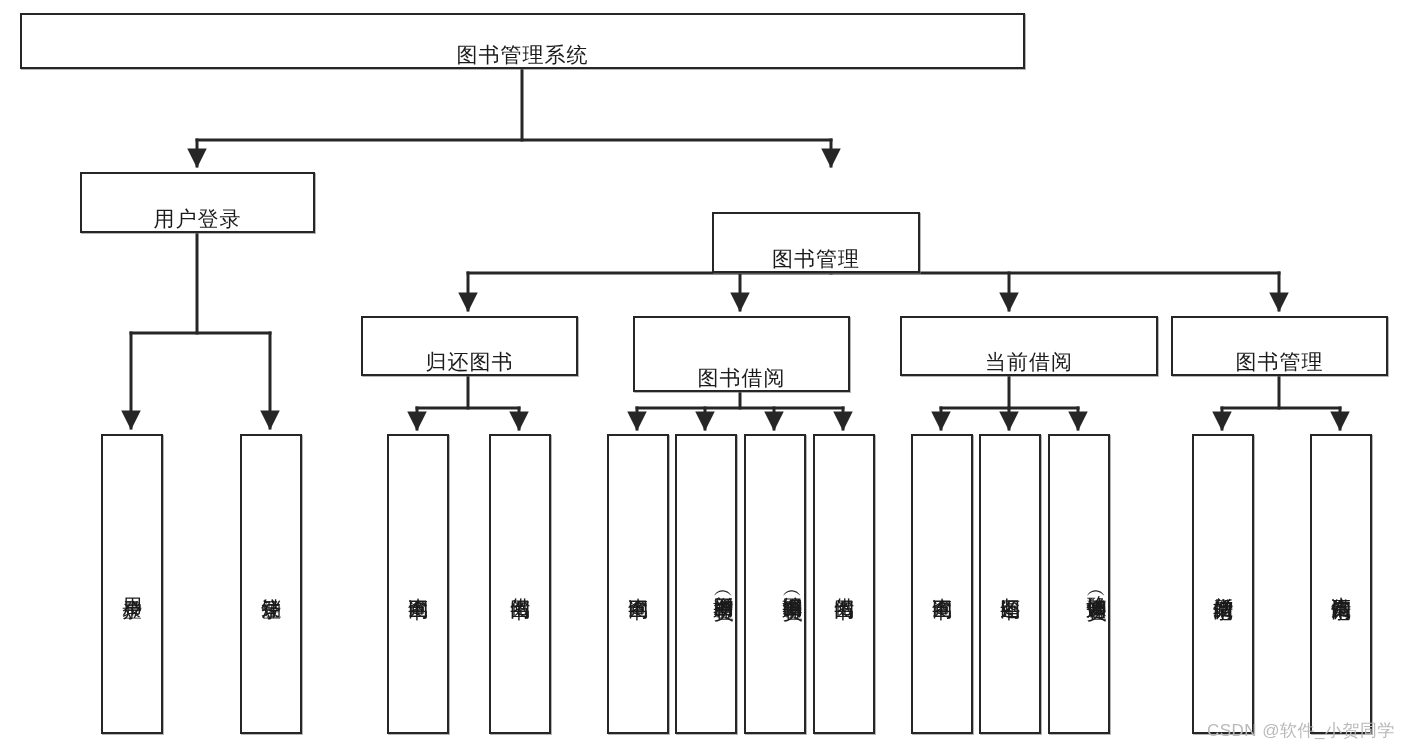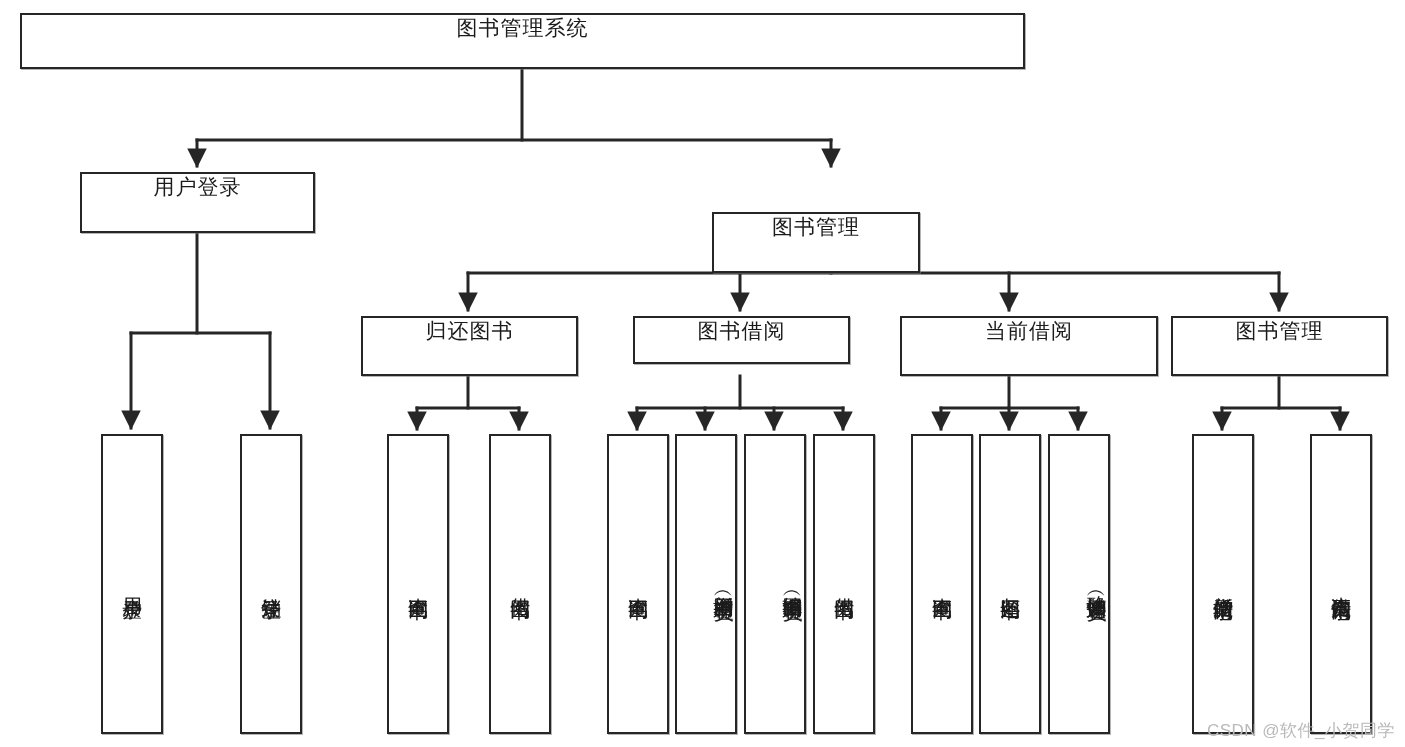--- a/index.html
+++ b/index.html
@@ -24,21 +24,21 @@
     width: 1405px;
     height: 747px;
     pointer-events: none;
   }
   .node {
     position: absolute;
     box-sizing: border-box;
     border: 2px solid #262626;
     background: #ffffff;
     display: flex;
-    align-items: flex-start;
+    align-items: flex-end;
     justify-content: center;
     color: #1b1b1b;
     box-shadow: 1px 1px 0 rgba(120,120,120,0.55);
   }
   .node-h {
     font-size: 21px;
     letter-spacing: 1px;
     line-height: 1.2;
     white-space: nowrap;
   }
@@ -132,21 +132,21 @@
   <div class="node node-h" style="left:80px; top:172px; width:235px; height:61px;">
     <span>用户登录</span>
   </div>
   <div class="node node-h" style="left:712px; top:168px; width:208px; height:61px;margin-top:44px;">
     <span>图书管理</span>
   </div>
 
   <div class="node node-h" style="left:361px; top:316px; width:217px; height:60px;">
     <span>归还图书</span>
   </div>
-  <div class="node node-h" style="left:633px; top:316px; width:217px; height:48px;">
+  <div class="node node-h" style="left:633px; top:316px; width:217px; height:76px;">
     <span>图书借阅</span>
   </div>
   <div class="node node-h" style="left:900px; top:316px; width:258px; height:60px;">
     <span>当前借阅</span>
   </div>
   <div class="node node-h" style="left:1171px; top:316px; width:217px; height:60px;">
     <span>图书管理</span>
   </div>
 
   <div class="node node-v anchor-mid" style="left:101px; top:434px; width:62px; height:300px;">

